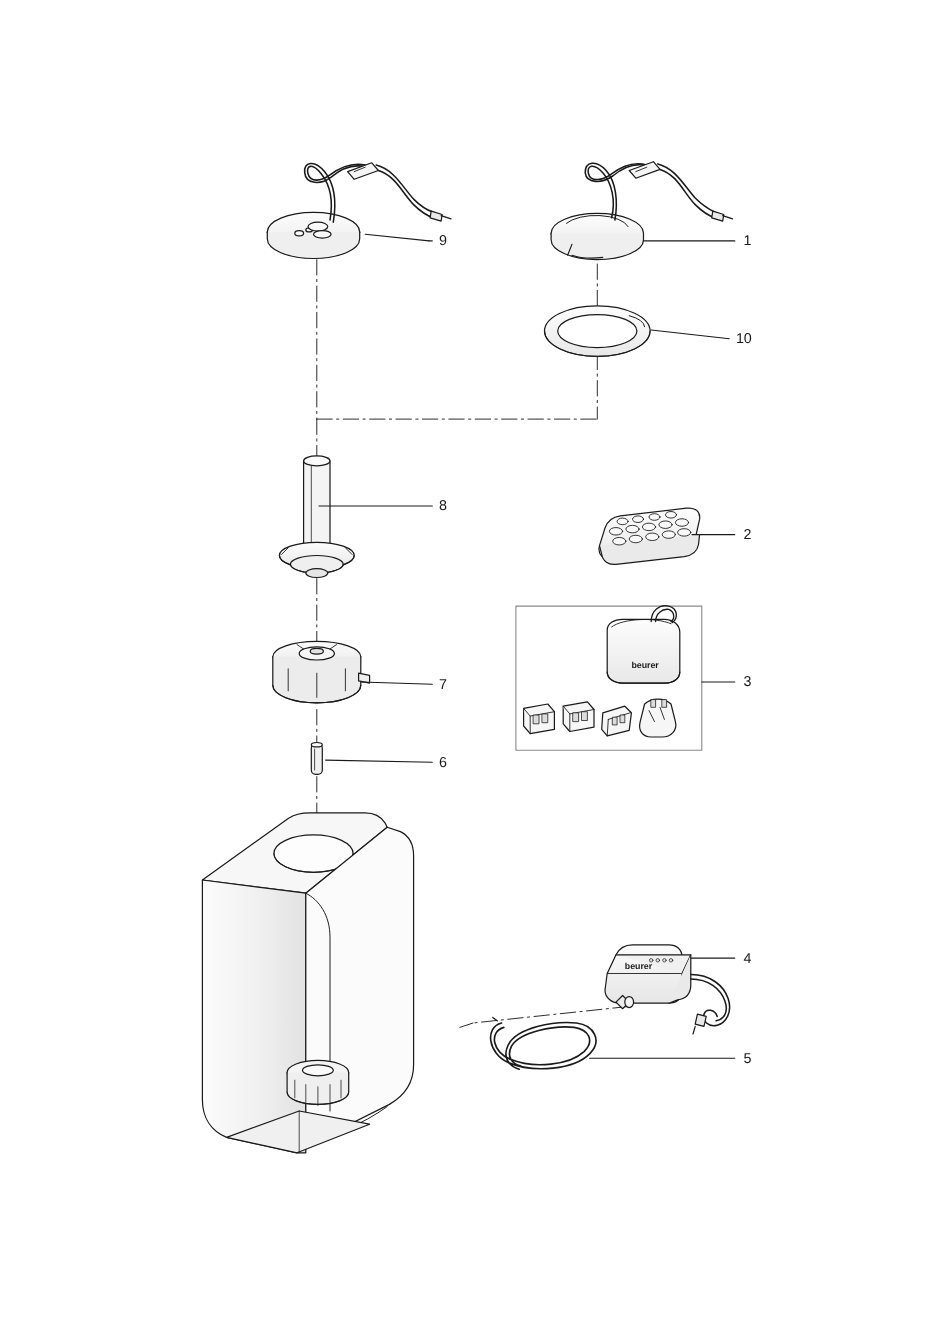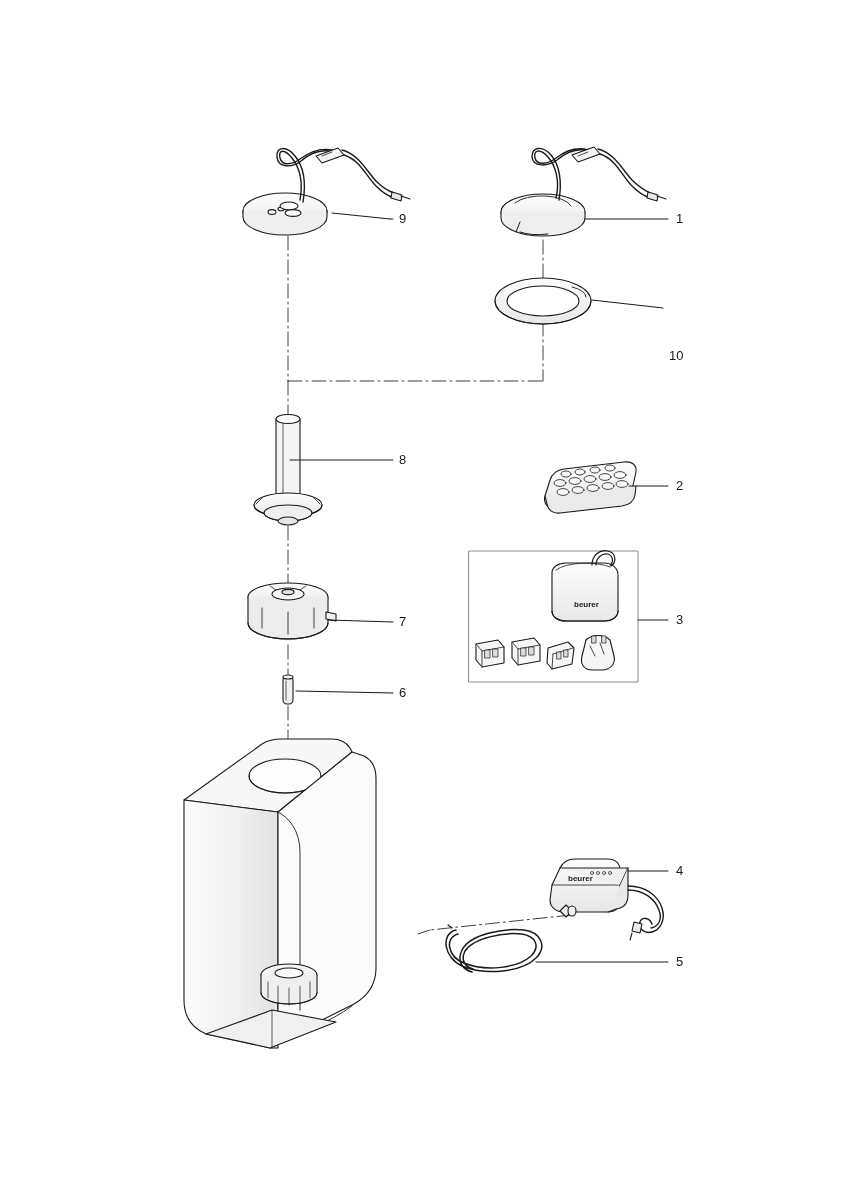--- a/index.html
+++ b/index.html
@@ -291,15 +291,15 @@
 
   <div class="callout-label" style="left:676px; top:212px;">1</div>
   <div class="callout-label" style="left:676px; top:479px;">2</div>
   <div class="callout-label" style="left:676px; top:613px;">3</div>
   <div class="callout-label" style="left:676px; top:864px;">4</div>
   <div class="callout-label" style="left:676px; top:955px;">5</div>
   <div class="callout-label" style="left:399px; top:686px;">6</div>
   <div class="callout-label" style="left:399px; top:615px;">7</div>
   <div class="callout-label" style="left:399px; top:453px;">8</div>
   <div class="callout-label" style="left:399px; top:212px;">9</div>
-  <div class="callout-label" style="left:669px; top:301px;margin-top:48px;">10</div>
+  <div class="callout-label" style="left:669px; top:301px;">10</div>
 
 </div>
 
 </body></html>

